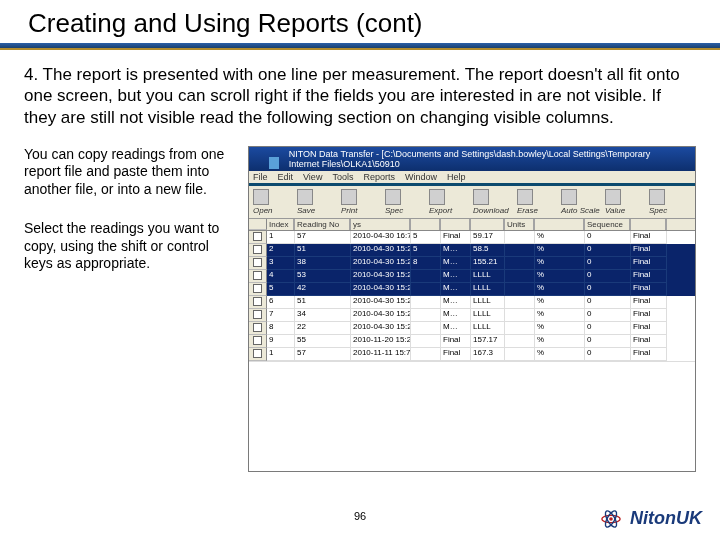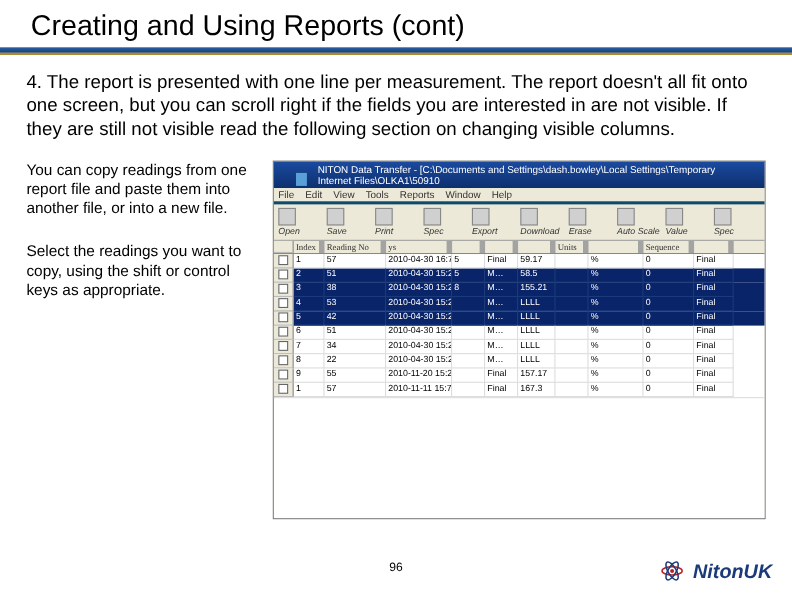--- a/index.html
+++ b/index.html
@@ -15,31 +15,31 @@
   .left-col { width: 210px; flex-shrink:0; }
   .note { font-size: 14px; line-height: 1.25; margin-bottom: 22px; }
   .screenshot { flex: 1; border: 1px solid #7a7a7a; background:#ece9d8; font-size:8px;}
   .win-titlebar { background: linear-gradient(to bottom,#1b4aa0,#0d2f6e); color:#fff; padding:2px 20px; font-size:9px; display:flex; align-items:flex-end; gap:10px;}
   .win-menu { background:#ece9d8; padding:1px 4px; font-size:9px; color:#333; border-bottom:3px solid #0c4a6e;}
   .win-menu span{ margin-right:10px;}
   .toolbar { background:#ece9d8; padding:3px 4px; display:flex; gap:4px; border-bottom:1px solid #999;}
   .tbtn { display:flex; flex-direction:column; align-items:flex-start; font-size:8px; color:#333; width:40px;font-style:italic;}
   .tbtn .ic{ width:16px; height:16px; background:#d0d0d0; border:1px solid #888; margin-bottom:1px;}
   .grid-headers{ display:flex; background:#ece9d8; border-bottom:1px solid #888;}
-  .gh{ border-right:5px solid #a3a3a3; padding:1px 2px; font-size:8px; color:#333; white-space:nowrap; overflow:hidden;font-family:Liberation Serif, serif;}
+  .gh{ border-right:2px solid #a3a3a3; padding:1px 2px; font-size:8px; color:#333; white-space:nowrap; overflow:hidden;}
   .grid-body{ background:#fff;}
   .grow{ display:flex; height:13px;}
   .grow.sel{ background:#0a246a; color:#fff;}
   .gc{ border-right:1px solid #ddd; border-bottom:1px solid #ddd; padding:0 2px; font-size:8px; white-space:nowrap; overflow:hidden;}
   .grow.sel .gc{ border-color:#1a3a7a;}
   .row-handle{ width:18px; background:#ece9d8; border-right:1px solid #888; border-bottom:1px solid #bbb; display:flex; align-items:center; justify-content:center;}
   .row-handle .dot{ width:9px; height:9px; border:1px solid #666; background:#fff;}
   .empty-rows{ height:110px; background:#fff; border-top:1px solid #ddd;}
   .pagenum { position:absolute; bottom:18px; left:50%; transform:translateX(-50%); font-size:11px;}
-  .logo { position:absolute; bottom:10px; right:18px; display:flex; align-items:center; gap:8px;}
+  .logo { position:absolute; bottom:10px; right:18px; display:flex; align-items:flex-start; gap:8px;}
   .logo-text{ font-size:18px; font-weight:bold; font-style:italic; color:#1a3a7a;}
   .logo-ic{ width:22px; height:22px;}
   .col-Index{width:28px}.col-ReadingNo{width:56px}.col-ys{width:60px}.col-spare{width:30px}.col-f{width:30px}.col-g{width:34px}.col-Units{width:30px}.col-h{width:50px}.col-Sequence{width:46px}.col-i{width:36px}
 </style>
 </head>
 <body>
 
 <div class="slide">
 
   <div class="header-zone">

